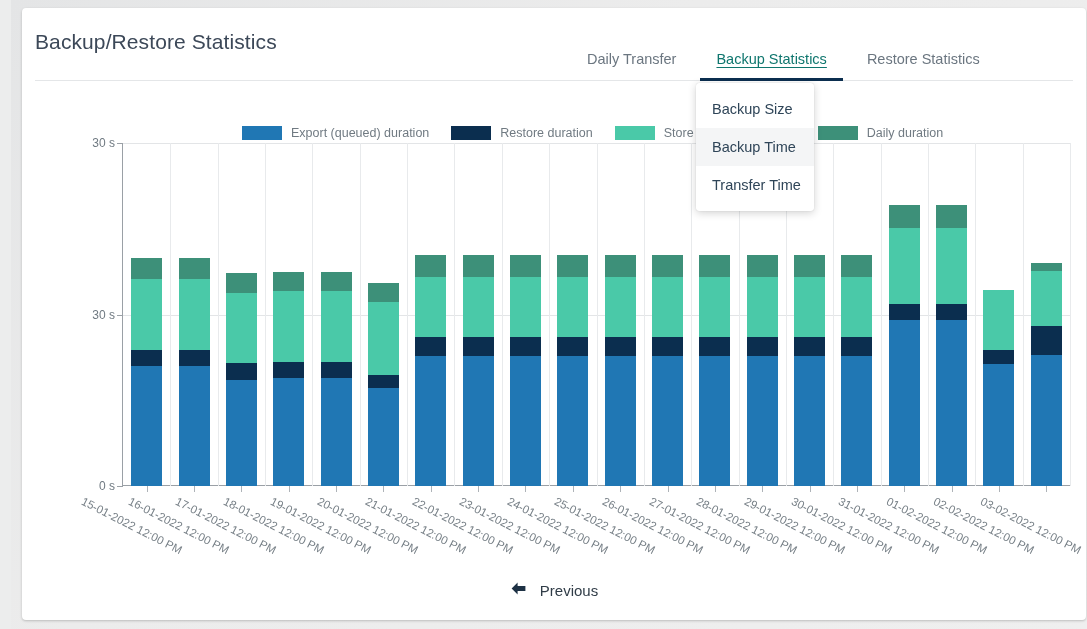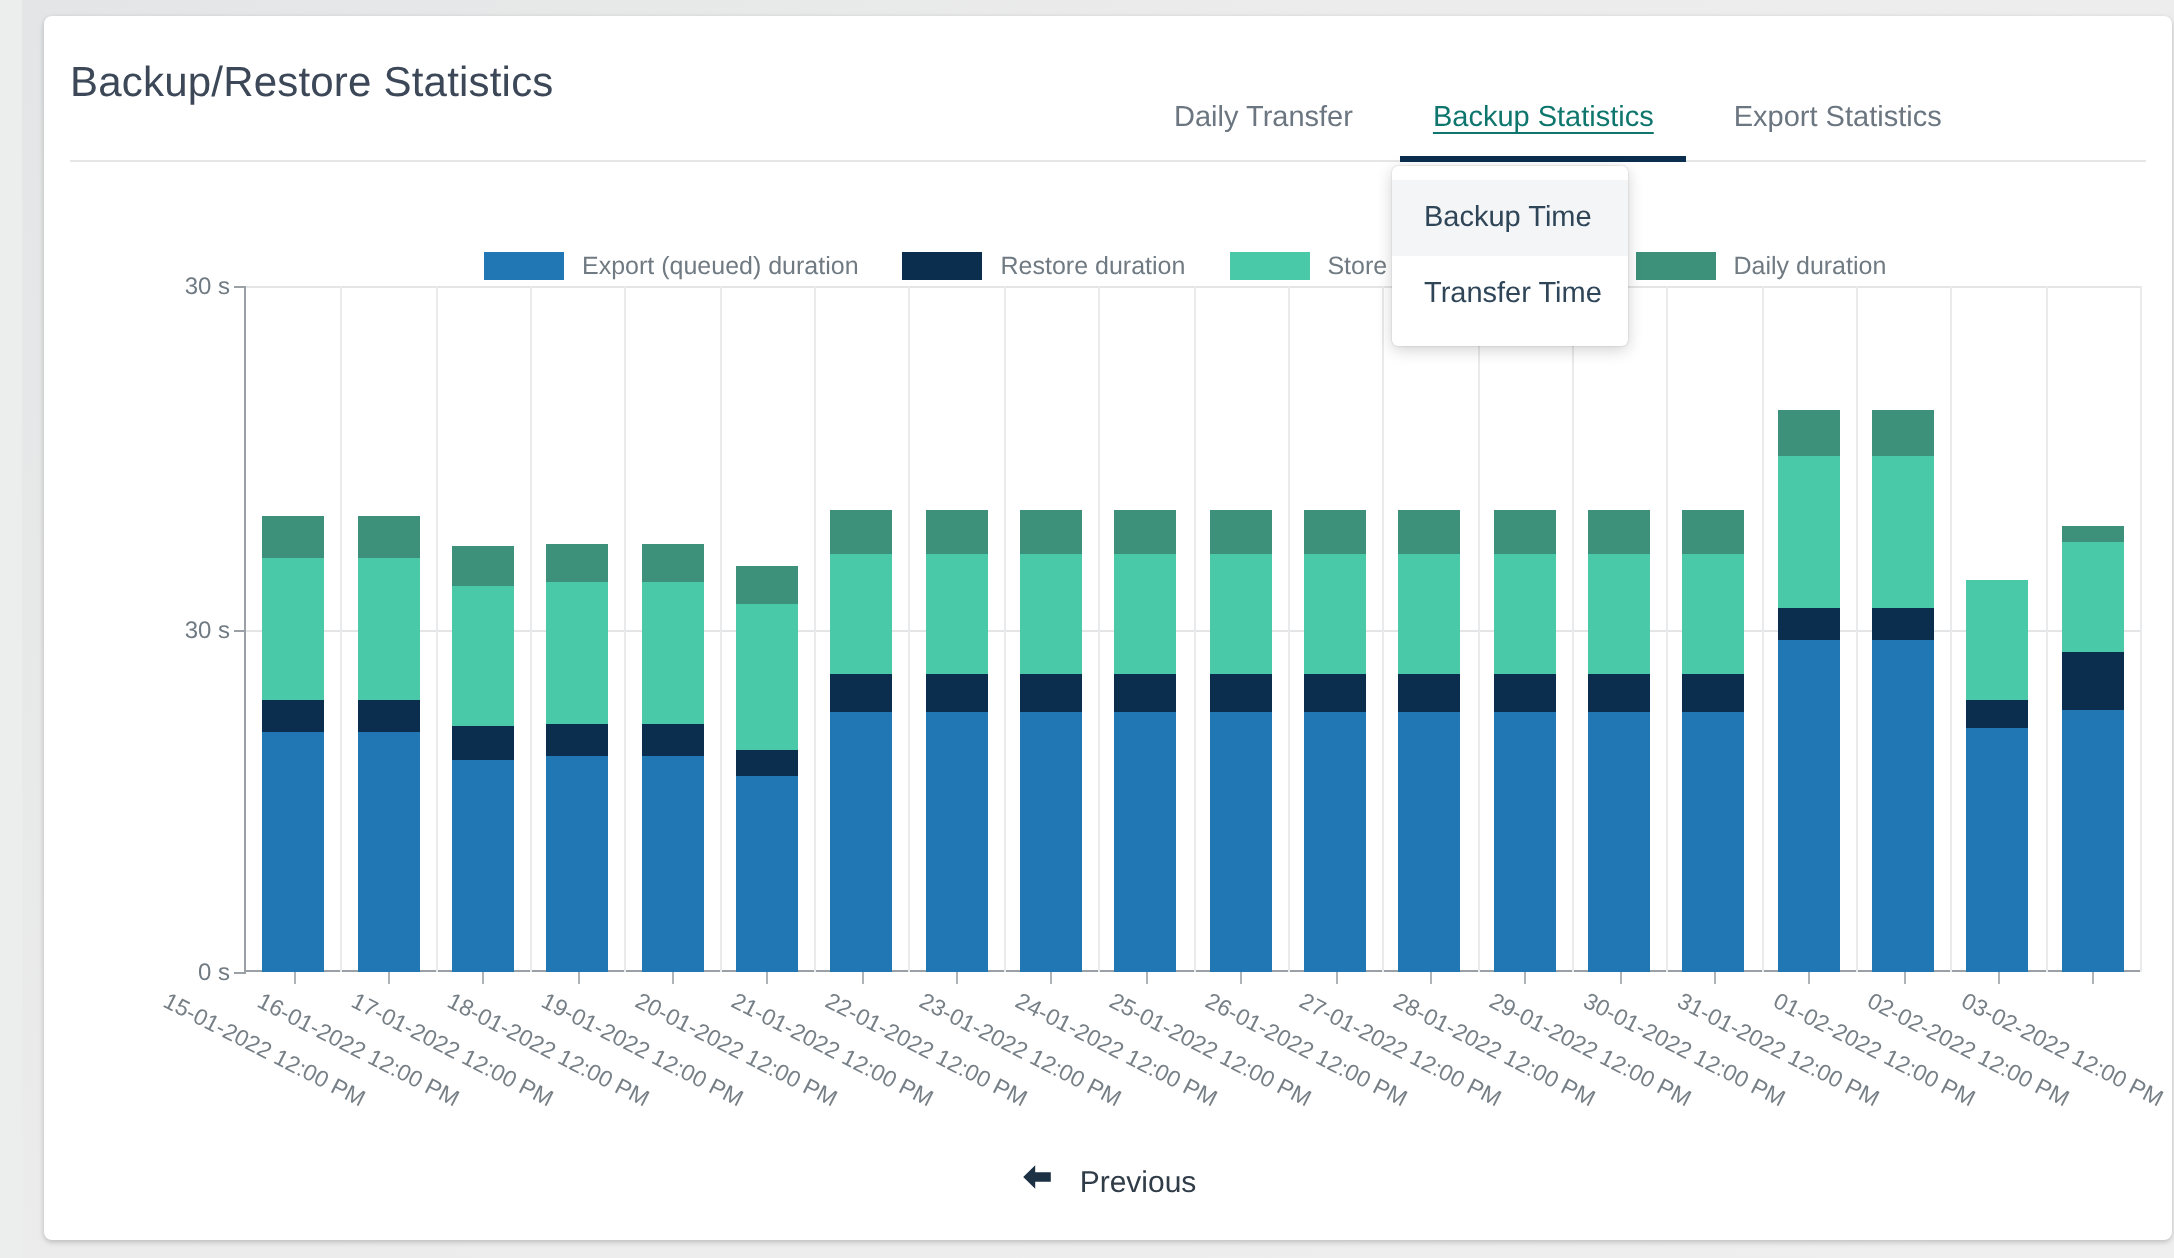--- a/index.html
+++ b/index.html
@@ -228,21 +228,21 @@
 
 <div id="screen">
   <div class="card">
 
     <div class="page-title">Backup/Restore Statistics</div>
 
     <div class="tabs-rule"></div>
     <div class="tabs" id="tab-bar">
         <div class="tab">Daily Transfer</div>
         <div class="tab active">Backup Statistics</div>
-        <div class="tab">Export Statistics</div>
+        <div class="tab">Restore Statistics</div>
       </div>
 
     <div class="chart-wrap">
       <div class="plot">
         <div class="plot-inner" id="plot-inner">
             <div class="ytick" style="top: 343px;">0 s</div>
             <div class="gridline-h" style="top: 171.5px;"></div>
             <div class="ytick" style="top: 171.5px;">30 s</div>
             <div class="gridline-h" style="top: 0px;"></div>
             <div class="ytick" style="top: 0px;">30 s</div>
@@ -443,20 +443,21 @@
           <span class="legend-swatch" style="background: rgb(74, 201, 168);"></span>
           <span class="legend-label">Store (queued) duration</span>
         </div>
         <div class="legend-item">
           <span class="legend-swatch" style="background: rgb(61, 144, 121);"></span>
           <span class="legend-label">Daily duration</span>
         </div>
       </div>
 
     <div class="dropdown" id="dropdown">
+        <div class="dd-item">Backup Size</div>
         <div class="dd-item selected">Backup Time</div>
         <div class="dd-item">Transfer Time</div>
       </div>
 
     <div class="previous">
       <span class="prev-arrow">
         <svg width="17" height="15" viewBox="0 0 17 15" aria-hidden="true">
           <path d="M7.6 1.6 L1.6 7.5 L7.6 13.4 L7.6 9.9 L15.4 9.9 L15.4 5.1 L7.6 5.1 Z" fill="#1d3144"></path>
         </svg>
       </span>

